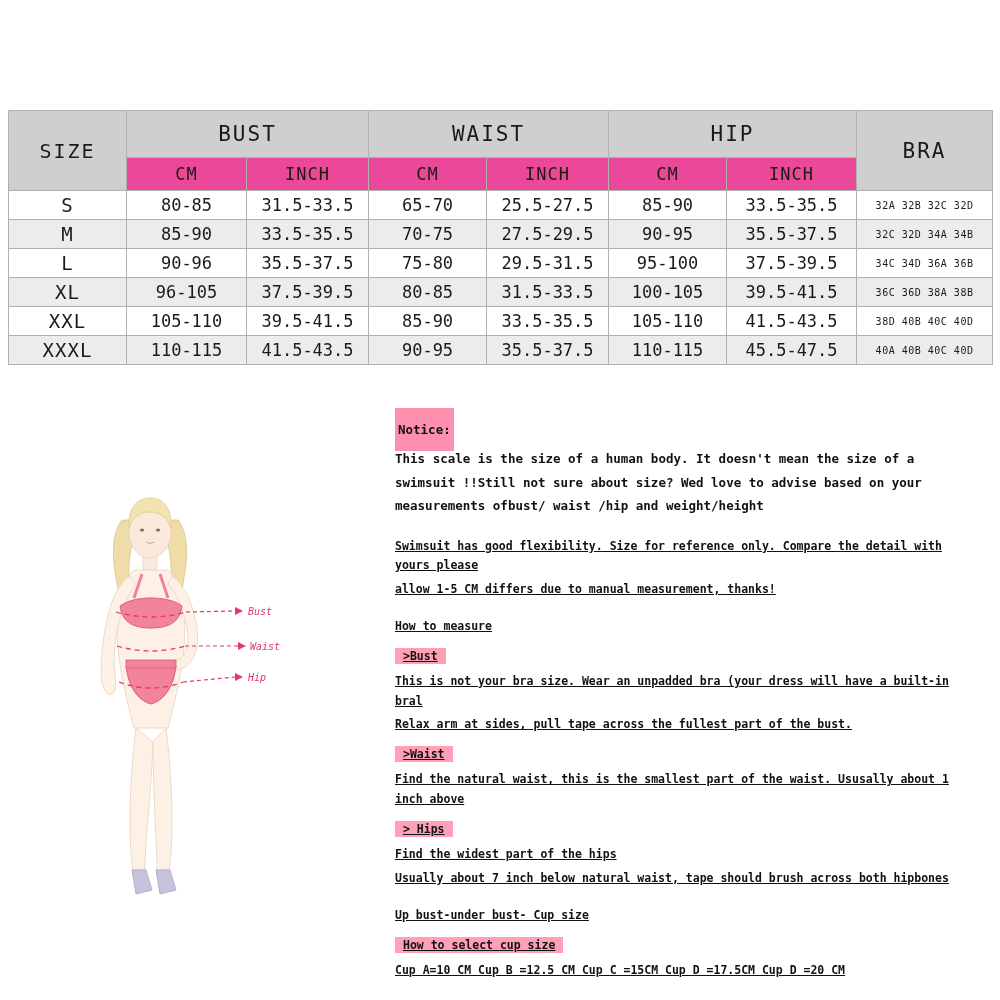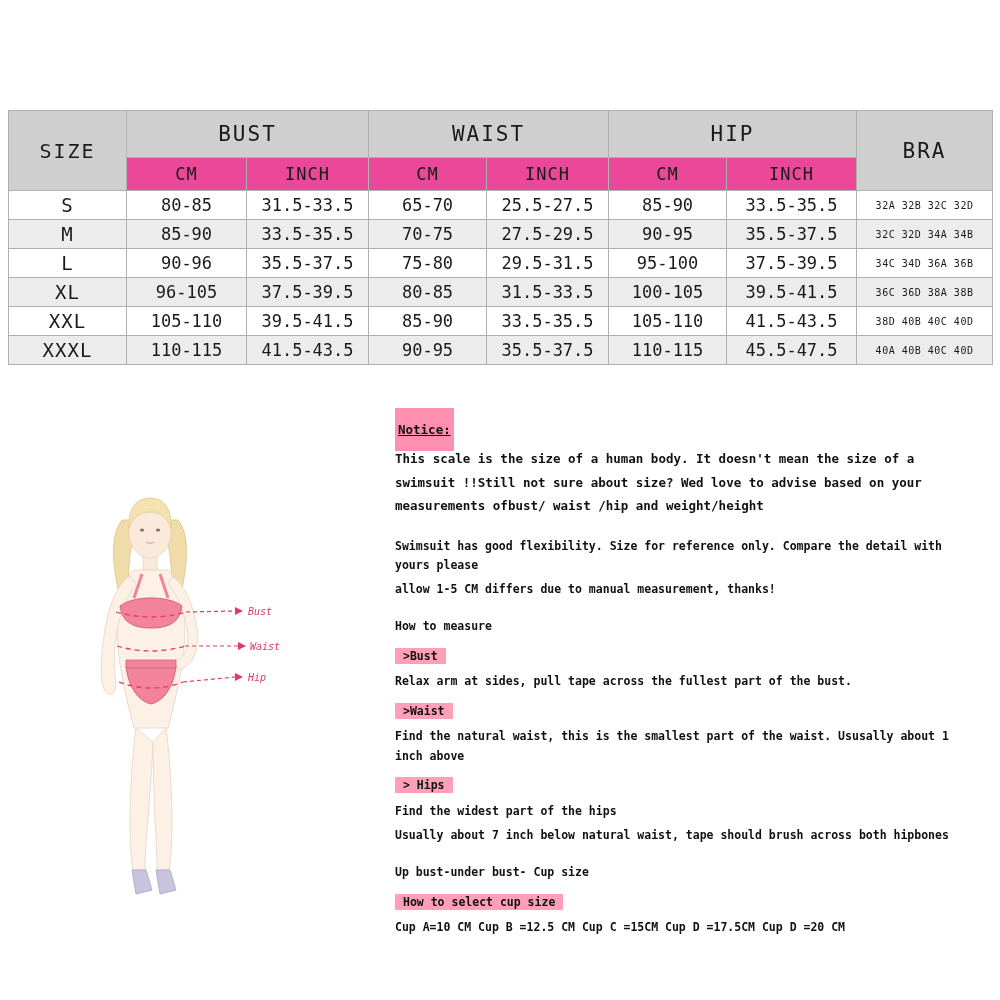--- a/index.html
+++ b/index.html
@@ -98,31 +98,31 @@
     line-height: 1.55;
     color: #111111;
     font-family: "DejaVu Sans Mono", monospace;
     font-weight: bold;
   }
   .notice-area p.small {
     font-weight: bold;
     font-size: 11.5px;
     line-height: 1.7;
     margin: 0 0 8px 0;
+    text-decoration: underline;
   }
   .hl {
     background: #ff9fb8;
     display: inline;
     padding: 1px 8px;
   }
   .hl-strong {
     background: #ff8fae;
     display: inline;
     padding: 14px 3px;
-    text-decoration: underline;
   }
   .notice-title {
     margin-bottom: 10px !important;
     font-size: 12.5px;
   }
   .block-gap { height: 10px; }
   .line-tight {
     margin: 0 0 4px 0 !important;
   }
   .sec-head {
@@ -301,20 +301,21 @@
     <p class="small line-tight">Swimsuit has good flexibility. Size for reference only. Compare the detail with yours please</p>
     <p class="small">allow 1-5 CM differs due to manual measurement, thanks!</p>
 
     <div class="block-gap"></div>
 
     <p class="small">How to measure</p>
 
     <p class="small sec-head">
       <span class="hl">&gt;Bust</span>
     </p>
+    <p class="small line-tight">This is not your bra size. Wear an unpadded bra (your dress will have a built-in bral</p>
     <p class="small">Relax arm at sides, pull tape across the fullest part of the bust.</p>
 
     <p class="small sec-head">
       <span class="hl">&gt;Waist</span>
     </p>
     <p class="small line-tight">Find the natural waist, this is the smallest part of the waist. Ususally about 1 inch above</p>
 
     <p class="small sec-head">
       <span class="hl">&gt; Hips</span>
     </p>

